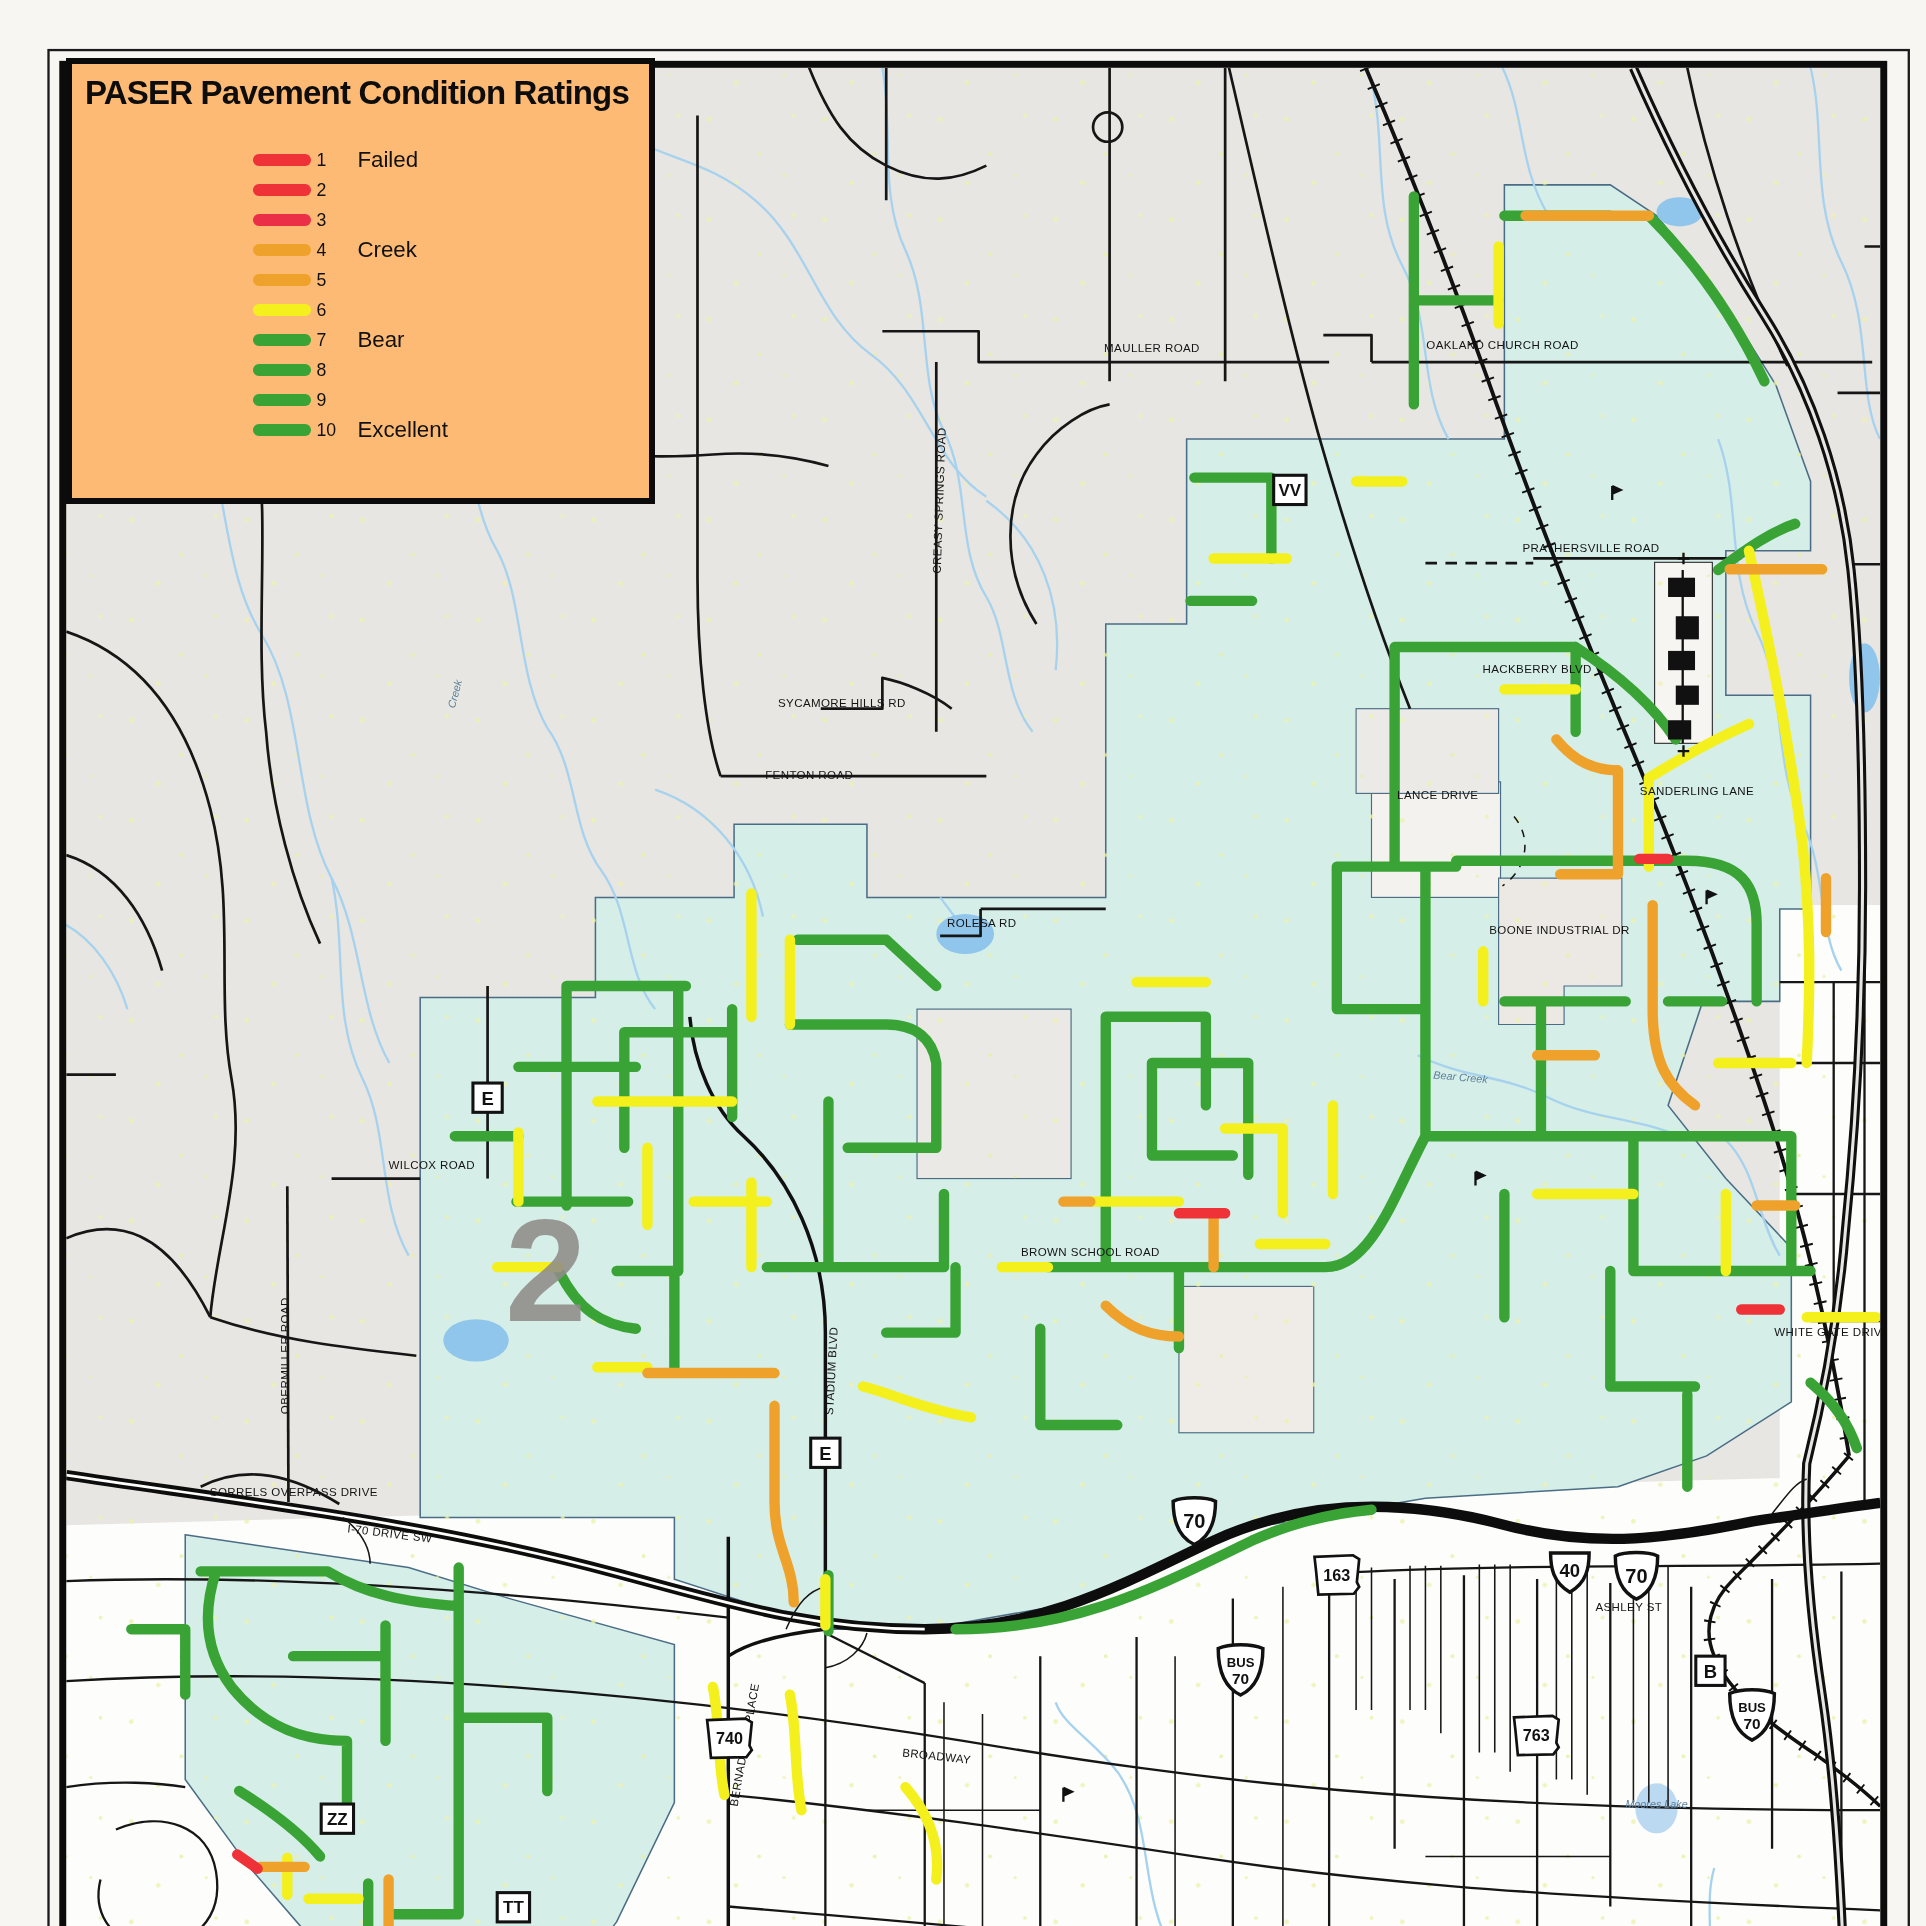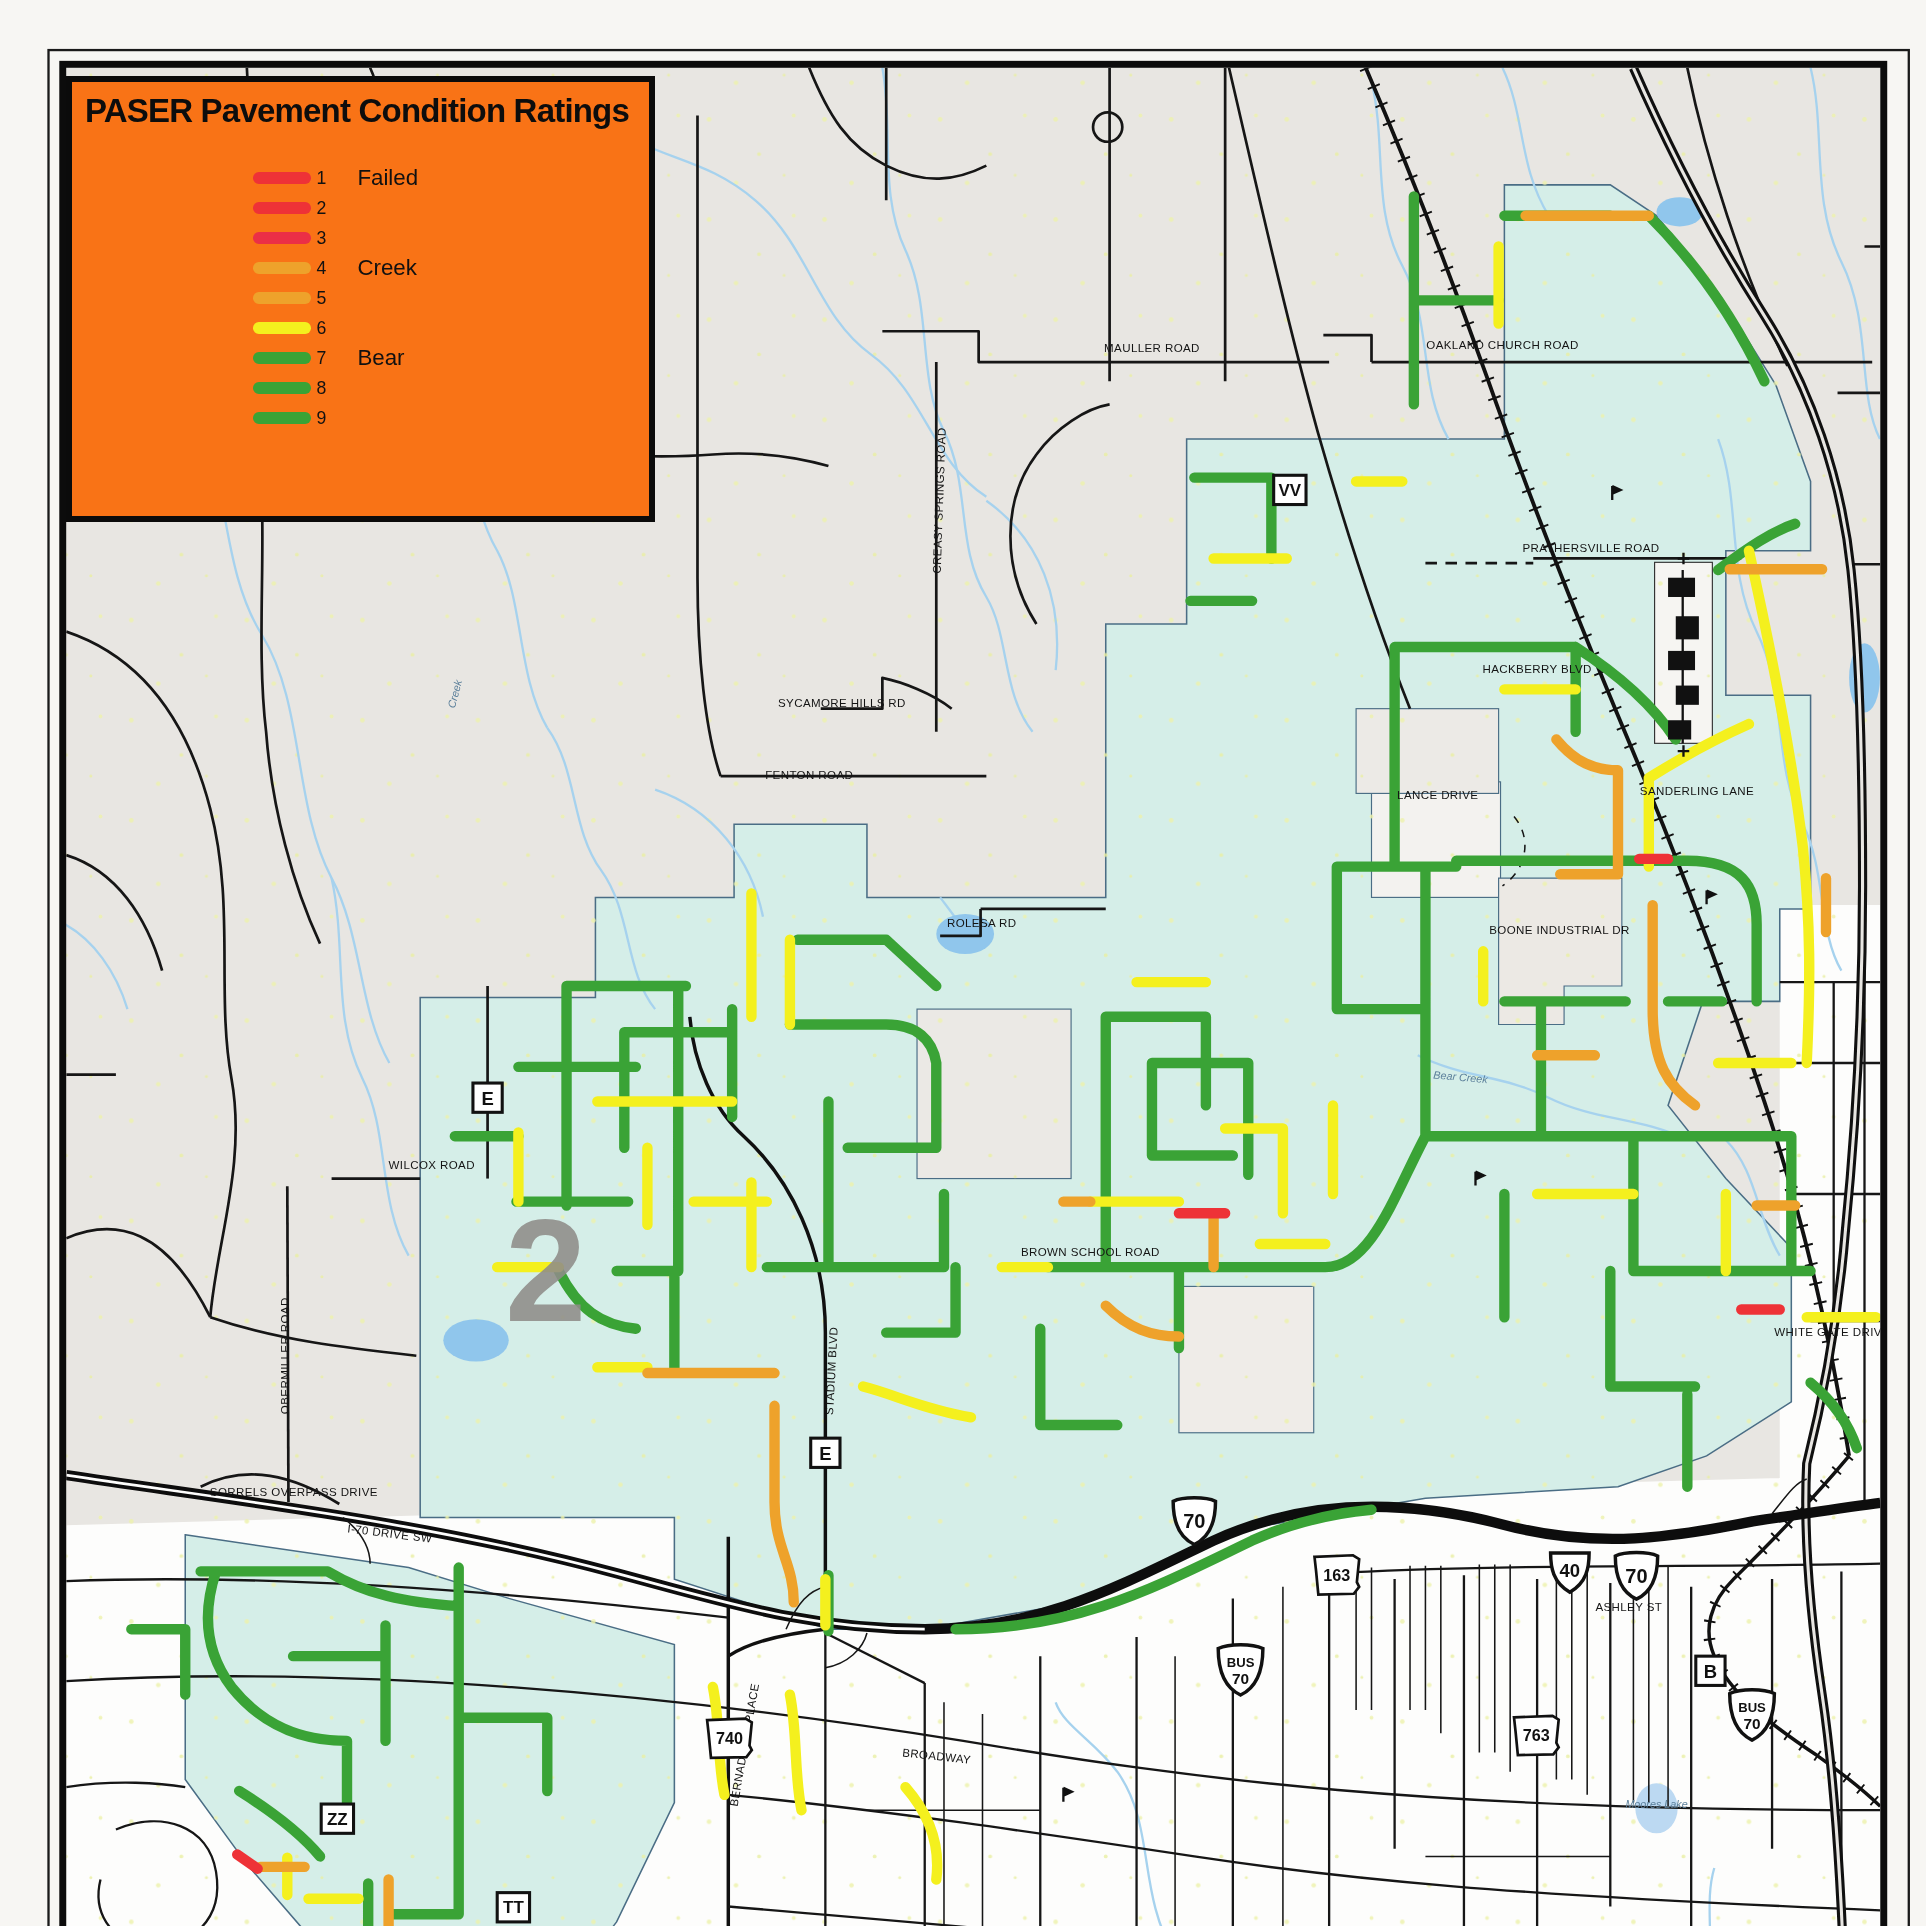--- a/index.html
+++ b/index.html
@@ -1,21 +1,21 @@
 <!DOCTYPE html>
 <html style="font-size:6.2px"><head>
 <meta charset="utf-8">
 <style>
   html,body{margin:0;padding:0;background:#e0e0e0;}
   #page{position:relative;width:1965px;height:2542px;background:#f7f6f3;overflow:hidden;
         font-family:"Liberation Sans",sans-serif;}
   svg text{font-family:"Liberation Sans",sans-serif;}
   
-  .paser-box{position:absolute;left:66px;top:76px;width:589px;height:446px;
-     background:#f97316;border:6.2px solid #0b0b0b;box-sizing:border-box;}
+  .paser-box{position:absolute;left:66px;top:58px;width:589px;height:446px;
+     background:#fdba74;border:6.2px solid #0b0b0b;box-sizing:border-box;}
   .paser-title{font-size:33px;font-weight:bold;color:#0d0d0d;letter-spacing:-0.8px;
      padding:10px 3.1px 0 13px;white-space:nowrap;}
   .paser-rows{position:absolute;left:0;top:81px;width:100%;}
   .paser-row{height:30px;display:flex;align-items:center;}
   .pill{width:58px;height:11.6px;border-radius:5.8px;margin-left:181px;flex:none;}
   .p1,.p2{background:#ee3237}.p3{background:#eb2f46}.p4,.p5{background:#eea22b}
   .p6{background:#f4f01e}.p7,.p8,.p9,.p10{background:#3aa336}
   .pnum{font-size:17.7px;color:#111;margin-left:5.4px;width:35px;flex:none;}
   .pcat{font-size:22.3px;color:#111;margin-left:6px;}
 </style>
@@ -383,17 +383,22 @@
     <div class="paser-row">
           <span class="pill p8"></span>
           <span class="pnum">8</span>
           <span class="pcat"></span>
         </div>
     <div class="paser-row">
           <span class="pill p9"></span>
           <span class="pnum">9</span>
           <span class="pcat"></span>
         </div>
+    <div class="paser-row">
+          <span class="pill p10"></span>
+          <span class="pnum">10</span>
+          <span class="pcat">Excellent</span>
+        </div>
   </div>
 </div>
 
 </div>
 
 
 </body></html>

